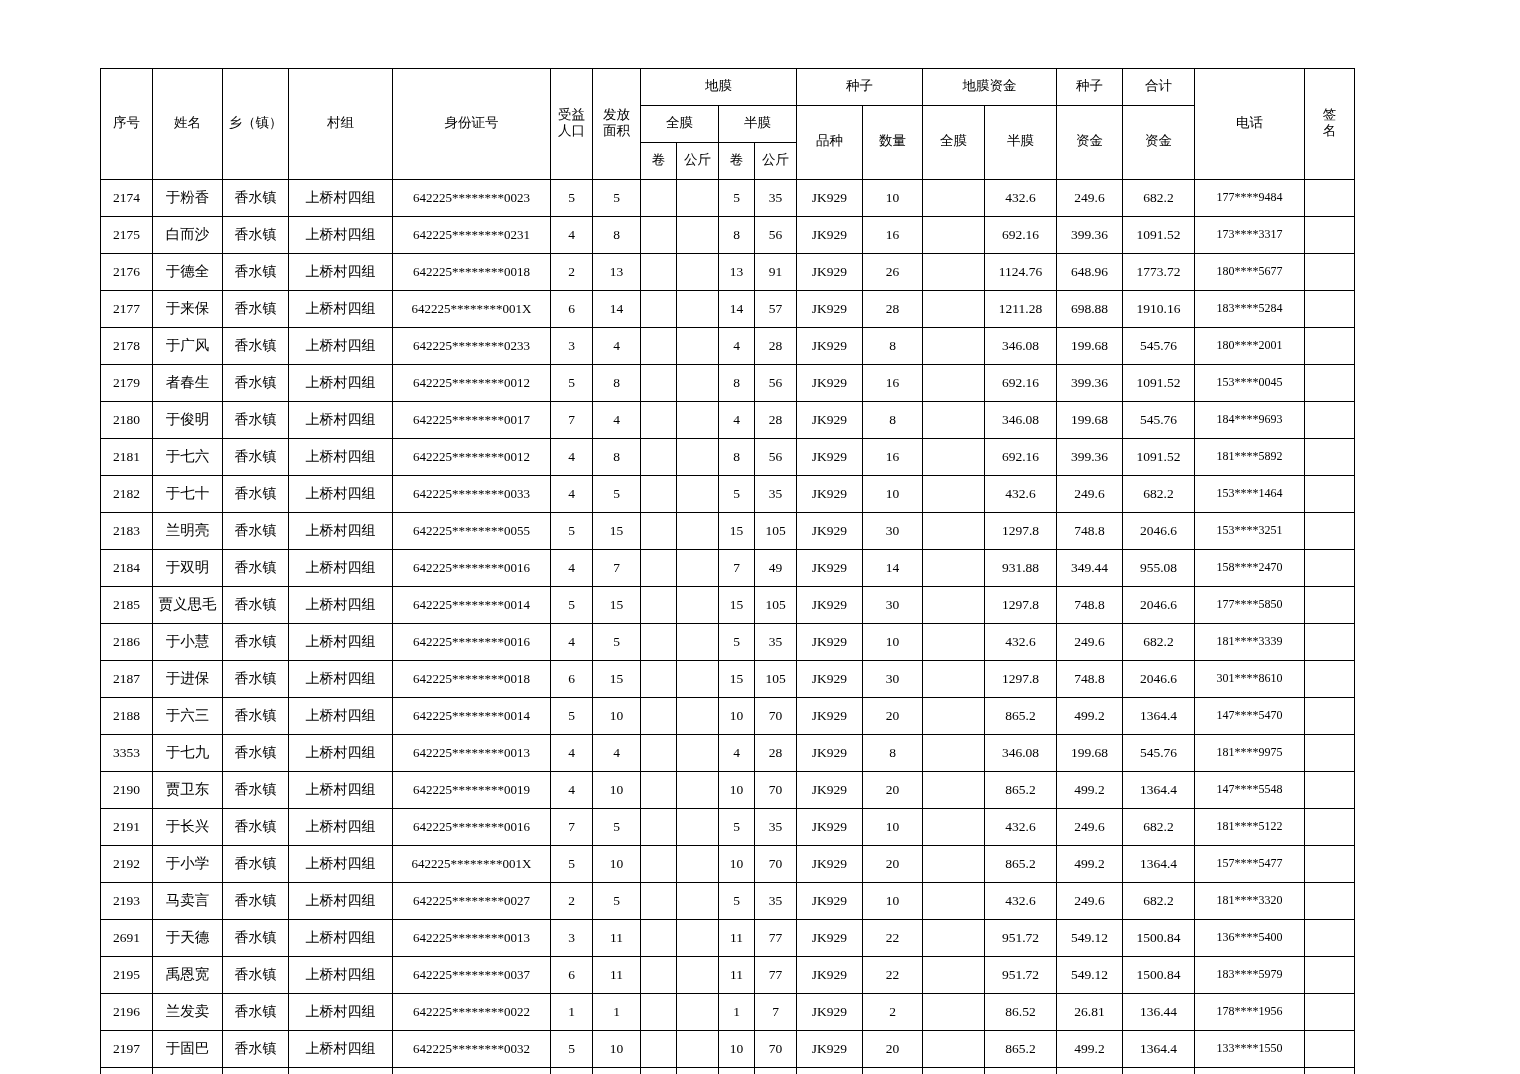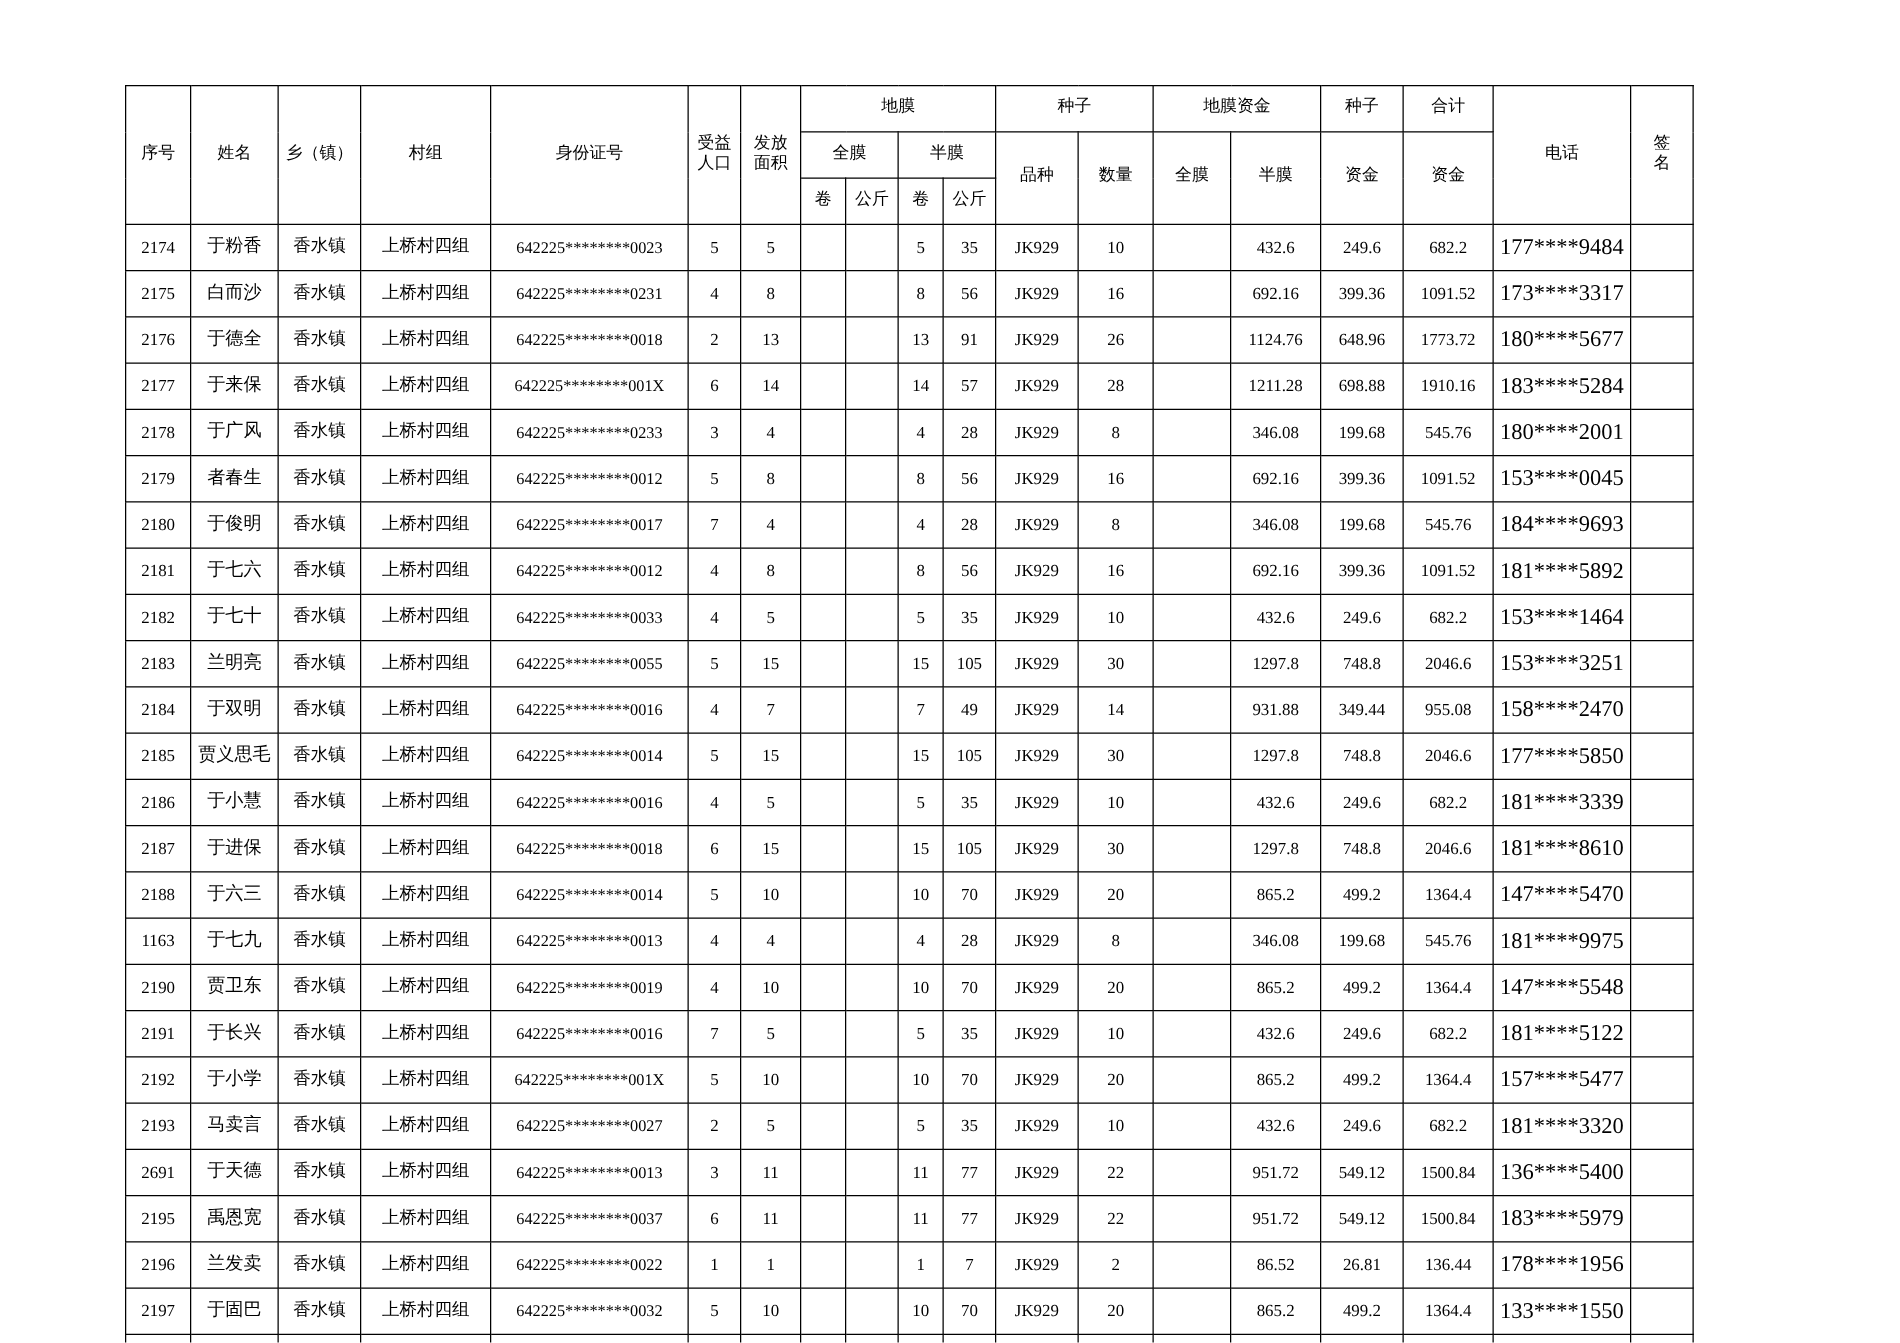--- a/index.html
+++ b/index.html
@@ -45,21 +45,21 @@
   table.sheet thead th {
     font-size: 13.5px;
     font-family: Liberation Mono, monospace;
   }
   .hdr-stack {
     display: block;
     line-height: 1.15;
   }
   td.num, td.money { font-size: 13.5px; }
   td.idcard { font-size: 13px; letter-spacing: 0px; }
-  td.phone { font-size: 18px; margin-left: 48px; }
+  td.phone { font-size: 12px; margin-left: 48px; }
   td.name  { font-size: 14.5px; font-family: Liberation Serif, serif; }
   td.town, td.village { font-size: 14px; }
   td.seed { font-size: 13.5px; }
   .empty { }
   
   col.c-seq      { width: 52px; }
   col.c-name     { width: 70px; }
   col.c-town     { width: 66px; }
   col.c-village  { width: 104px; }
   col.c-id       { width: 158px; }
@@ -433,21 +433,21 @@
             <td class="num"></td>
             <td class="num"></td>
             <td class="num">15</td>
             <td class="num">105</td>
             <td class="seed">JK929</td>
             <td class="num">30</td>
             <td class="money"></td>
             <td class="money">1297.8</td>
             <td class="money">748.8</td>
             <td class="money">2046.6</td>
-            <td class="phone">181****8610</td>
+            <td class="phone">301****8610</td>
             <td class="empty"></td>
           </tr>
           <tr>
             <td class="num">2188</td>
             <td class="name">于六三</td>
             <td class="town">香水镇</td>
             <td class="village">上桥村四组</td>
             <td class="idcard">642225********0014</td>
             <td class="num">5</td>
             <td class="num">10</td>
@@ -458,21 +458,21 @@
             <td class="seed">JK929</td>
             <td class="num">20</td>
             <td class="money"></td>
             <td class="money">865.2</td>
             <td class="money">499.2</td>
             <td class="money">1364.4</td>
             <td class="phone">147****5470</td>
             <td class="empty"></td>
           </tr>
           <tr>
-            <td class="num">1163</td>
+            <td class="num">3353</td>
             <td class="name">于七九</td>
             <td class="town">香水镇</td>
             <td class="village">上桥村四组</td>
             <td class="idcard">642225********0013</td>
             <td class="num">4</td>
             <td class="num">4</td>
             <td class="num"></td>
             <td class="num"></td>
             <td class="num">4</td>
             <td class="num">28</td>

